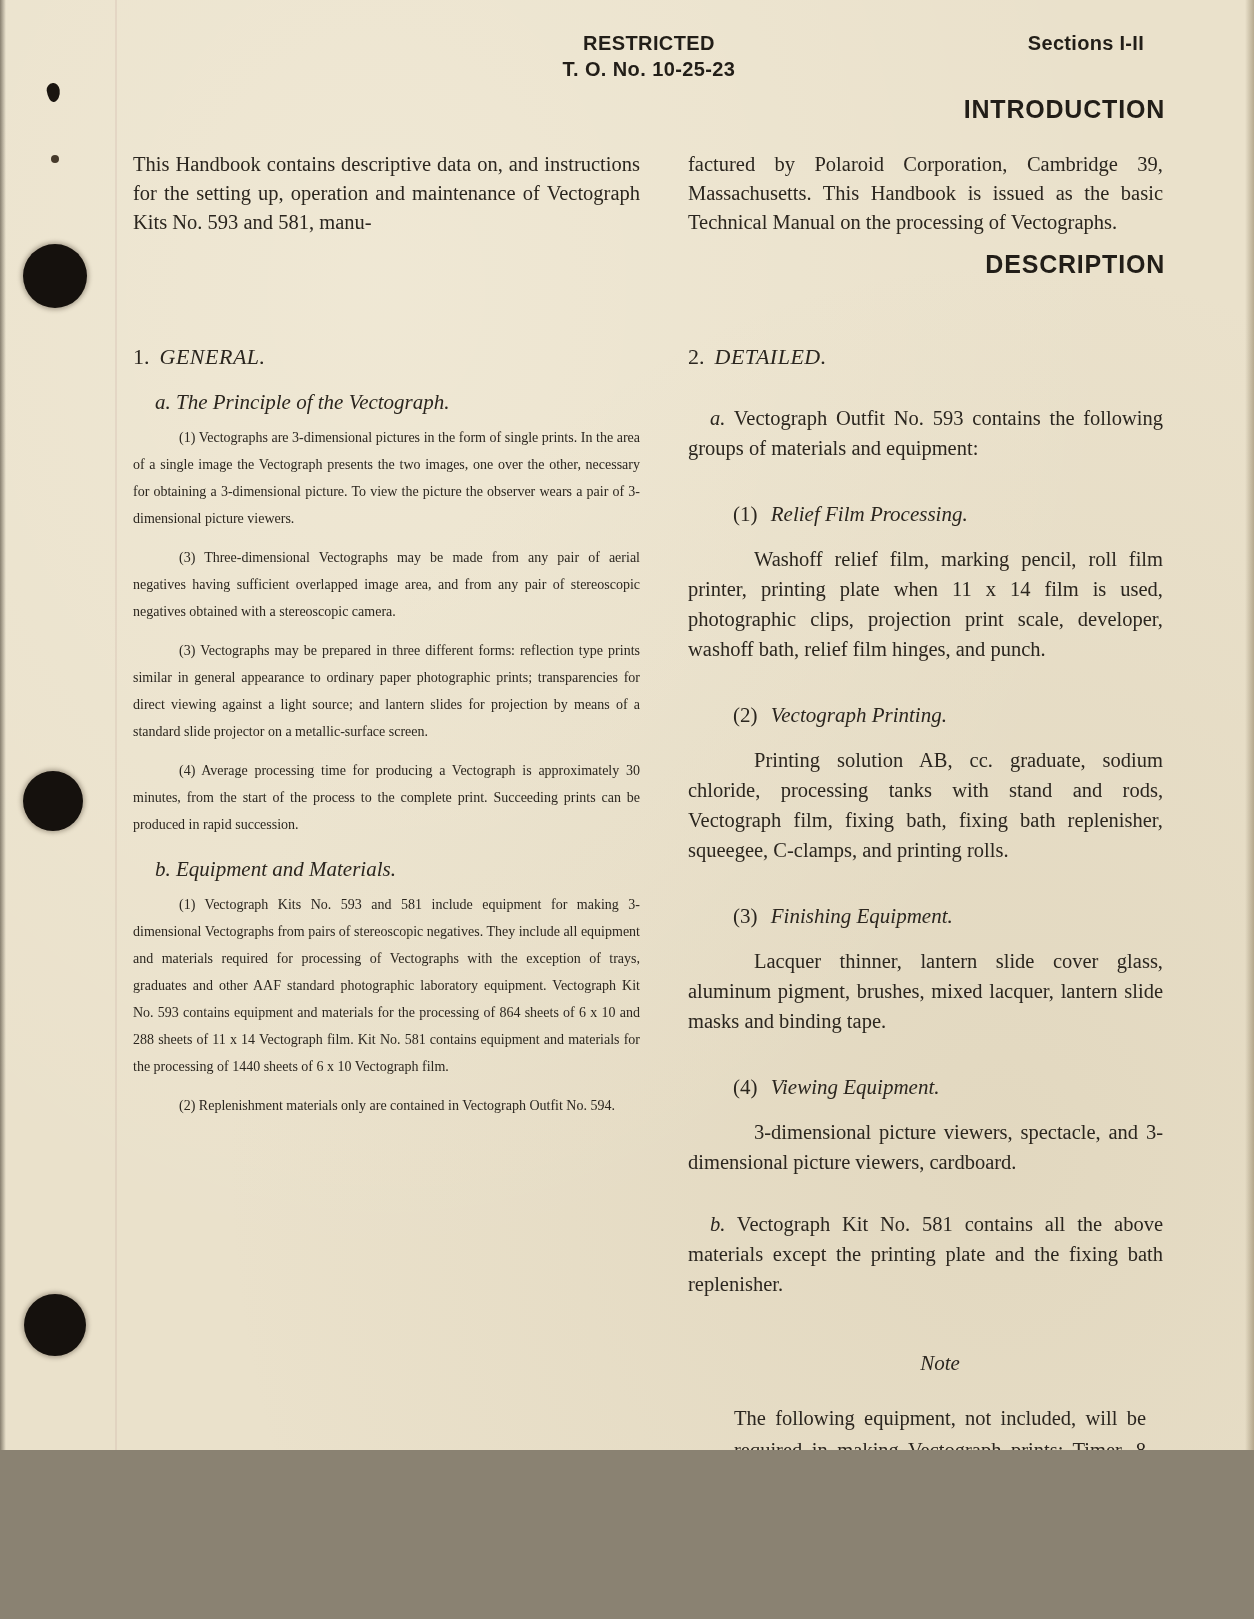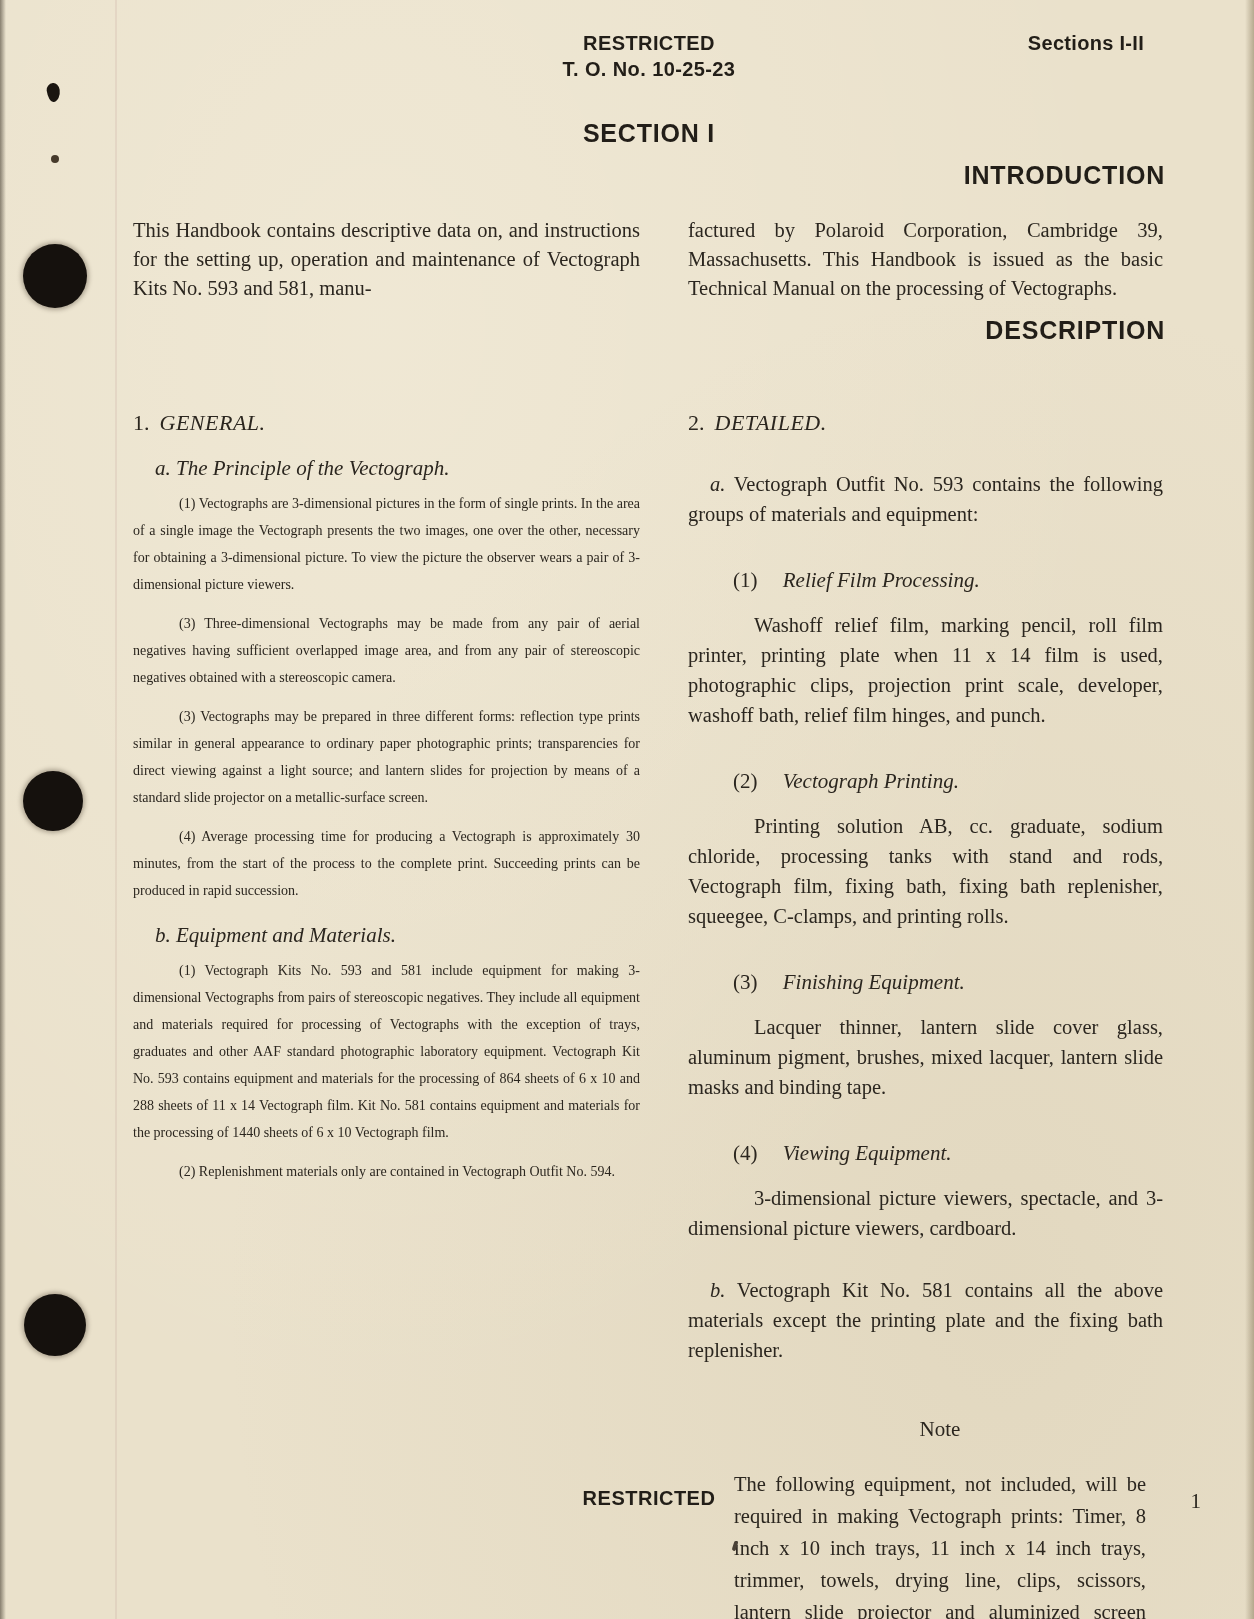--- a/index.html
+++ b/index.html
@@ -1,19 +1,19 @@
 <!DOCTYPE html>
 <html lang="en"><head>
 <meta charset="utf-8">
 <style>
   html, body { margin: 0; padding: 0; background: #8a8272; }
   .page {
     position: relative;
     width: 1254px;
-    height: 1619px;
+    height: 1450px;
     margin: 0 auto;
     background:
       radial-gradient(ellipse at 30% 20%, rgba(255,252,240,0.25), rgba(0,0,0,0) 60%),
       radial-gradient(ellipse at 80% 80%, rgba(190,175,140,0.18), rgba(0,0,0,0) 55%),
       #eae1cb;
     color: #2b261f;
     font-family: "Liberation Serif", serif;
     overflow: hidden;
   }
   
@@ -60,24 +60,24 @@
   .num-heading { font-size:22px; line-height:28px; margin:14px 0 12px; }
   .num-heading .it { margin-left: 10px; letter-spacing:0.5px; }
 
   .sub-heading { font-size:21px; line-height:27px; margin:18px 0 8px; padding-left:22px; }
   .sub-heading .it-title { font-style:italic; margin-left:0; }
 
   .col-l .body-para { text-indent:46px; margin-bottom:12px; }
 
   .col-r .lettered-para { margin-top:32px; text-indent:22px; }
   .group-heading { font-size:21px; line-height:27px; margin:38px 0 16px; padding-left:45px; }
-  .group-heading .it-title { font-style:italic; margin-left:20px; }
+  .group-heading .it-title { font-style:italic; margin-left:8px; }
   .group-body { text-indent:66px; margin:0; }
   .note-block { margin: 52px 0 0 46px; width:412px; }
-  .note-title { text-align:center; font-size:21px; margin:0 0 26px; }
+  .note-title { text-align:center; font-style:italic; font-size:21px; margin:0 0 26px; }
   .note-body { font-size:20.5px; line-height:32px; text-align:justify; margin:0; }
 
   .page-footer { position:absolute; top:1487px; left:133px; right:89px; }
   .footer-class { text-align:center; font-size:20px; letter-spacing:0.5px; }
   .page-num { position:absolute; top:2px; right:-36px; font-size:21px; font-family:"Liberation Serif",serif; font-weight:400; color:#2b261f; }
 </style>
 </head>
 <body>
 
 <div class="page">
@@ -95,21 +95,20 @@
   <div class="content">
 
     <header>
       <div class="hdr-center sans">
         <div>RESTRICTED</div>
         <div>T. O. No. 10-25-23</div>
       </div>
       <div class="hdr-right sans">Sections I-II</div>
     </header>
 
-    <div class="section-title sans">SECTION I</div>
     <div class="section-subtitle sans">INTRODUCTION</div>
 
     <div class="cols intro-cols">
       <p class="intro-para col-l">This Handbook contains descriptive data on, and instructions for the setting up, operation and maintenance of Vectograph Kits No. 593 and 581, manu-</p>
       <p class="intro-para col-r">factured by Polaroid Corporation, Cambridge 39, Massachusetts. This Handbook is issued as the basic Technical Manual on the processing of Vectographs.</p>
     </div>
 
     <div class="section-subtitle sans">DESCRIPTION</div>
 
     <div class="cols body-cols">

